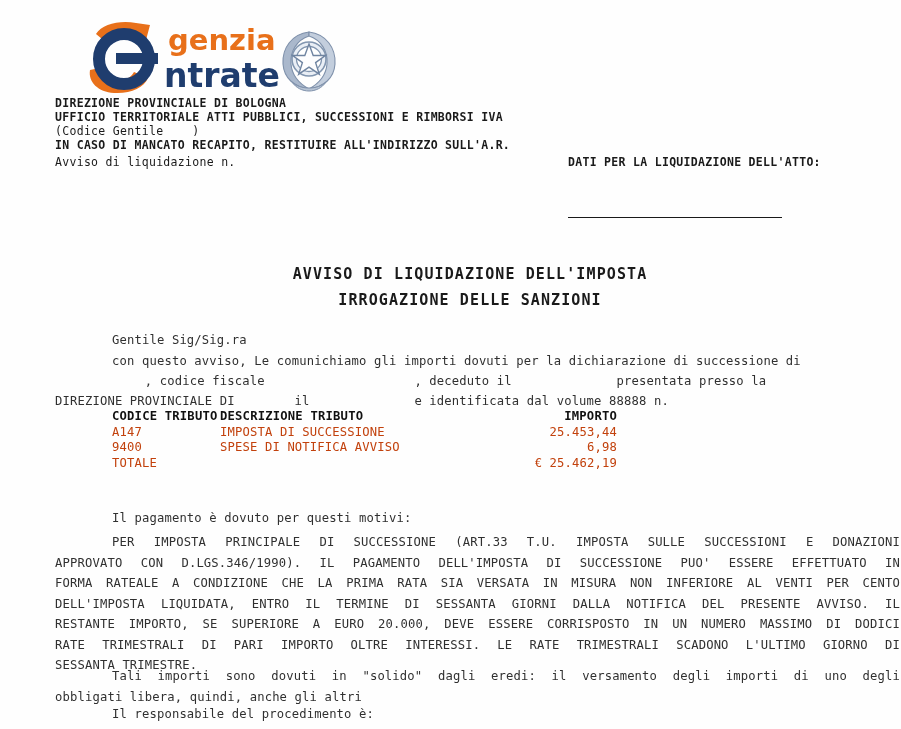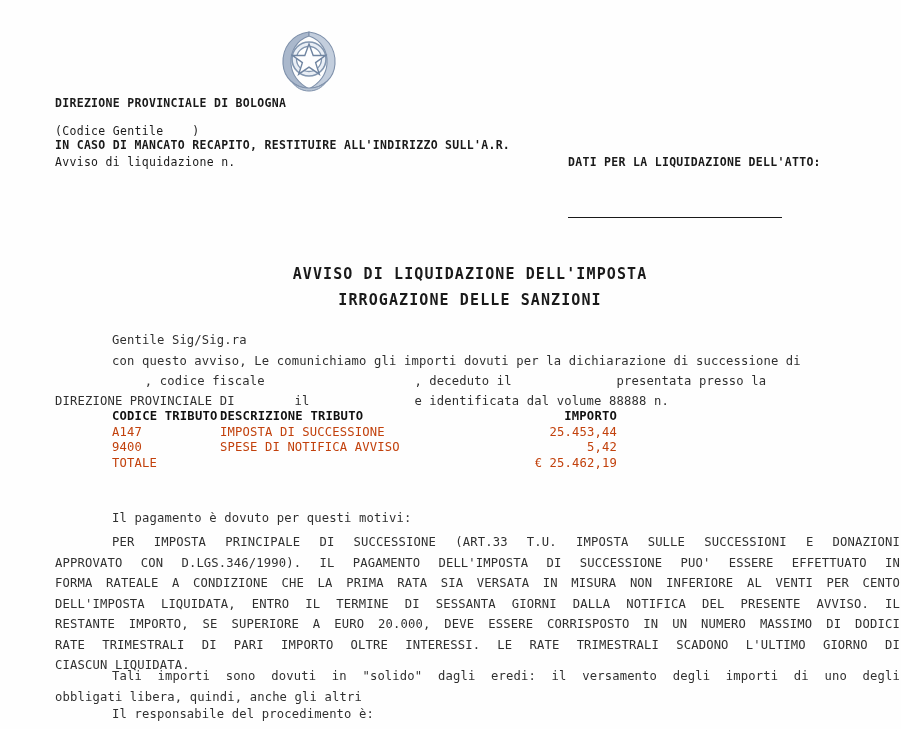--- a/index.html
+++ b/index.html
@@ -191,39 +191,54 @@
   .para-solido .jl.last { text-align-last: left; }
   .para-solido .jl.first { text-indent: 57px; }
 
   .ln-resp { top: 707px; }
 </style>
 </head>
 <body>
 
 <div class="page">
 
+  <div class="logo-block">
+    <svg class="logo-svg" width="260" height="78" viewBox="0 0 260 78">
+
+      <path d="M10 16 C16 6, 34 2, 50 5 L64 7 L60 22 L44 19 C34 17, 26 19, 22 26 Z" fill="#E8701A"></path>
+      <path d="M4 52 C2 64, 12 74, 28 75 C44 76, 58 70, 62 60 L48 54 C44 61, 36 64, 28 62 C20 60, 17 55, 19 49 Z" fill="#E8701A"></path>
+
+      <circle cx="38" cy="41" r="25" fill="none" stroke="#1F3D6E" stroke-width="12"></circle>
+      <rect x="30" y="35" width="42" height="11" fill="#1F3D6E"></rect>
+
+      <text x="82" y="32" font-family="DejaVu Sans, sans-serif" font-size="29" font-weight="bold" fill="#E8701A" letter-spacing="0">genzia</text>
+
+      <text x="78" y="69" font-family="DejaVu Sans, sans-serif" font-size="33" font-weight="bold" fill="#1F3D6E" letter-spacing="0">ntrate</text>
+    </svg>
+  </div>
 
   <div class="emblem">
     <svg width="66" height="70" viewBox="0 0 66 70">
 
       <path d="M33 8 C16 10, 6 24, 7 40 C8 54, 18 63, 33 65 C24 60, 16 52, 15 40 C14 27, 21 16, 33 12 Z" fill="#aab8cc" stroke="#7f91ab" stroke-width="1.1"></path>
 
       <path d="M33 8 C50 10, 60 24, 59 40 C58 54, 48 63, 33 65 C42 60, 50 52, 51 40 C52 27, 45 16, 33 12 Z" fill="#c3cedd" stroke="#7f91ab" stroke-width="1.1"></path>
 
       <circle cx="33" cy="35" r="17" fill="#e9eef5" stroke="#8296b0" stroke-width="1.6"></circle>
       <circle cx="33" cy="35" r="12.5" fill="#ffffff" stroke="#8296b0" stroke-width="1.3"></circle>
 
       <polygon points="33,20 37.2,31.5 49.4,31.5 39.6,38.6 43.3,50.2 33,43.2 22.7,50.2 26.4,38.6 16.6,31.5 28.8,31.5" fill="#ffffff" stroke="#5d7characters" stroke-width="0"></polygon>
       <polygon points="33,20 37.2,31.5 49.4,31.5 39.6,38.6 43.3,50.2 33,43.2 22.7,50.2 26.4,38.6 16.6,31.5 28.8,31.5" fill="#fdfdfe" stroke="#6f84a1" stroke-width="1.4"></polygon>
 
       <path d="M16 58 C24 66, 42 66, 50 58 C42 70, 24 70, 16 58 Z" fill="#b6c3d4" stroke="#7f91ab" stroke-width="1"></path>
     </svg>
   </div>
 
   <div class="hdr bold h1">DIREZIONE PROVINCIALE DI BOLOGNA</div>
+  <div class="hdr bold h2">UFFICIO TERRITORIALE ATTI PUBBLICI, SUCCESSIONI E RIMBORSI IVA</div>
   <div class="hdr h3">(Codice Gentile    )</div>
   <div class="hdr bold h4">IN CASO DI MANCATO RECAPITO, RESTITUIRE ALL'INDIRIZZO SULL'A.R.</div>
   <div class="hdr h5">Avviso di liquidazione n.</div>
 
   <div class="notif-title">DATI PER LA LIQUIDAZIONE DELL'ATTO:</div>
   <div class="notif-rule"></div>
 
   <div class="doc-title title-1">AVVISO DI LIQUIDAZIONE DELL'IMPOSTA</div>
   <div class="doc-title title-2">IRROGAZIONE DELLE SANZIONI</div>
 
@@ -243,41 +258,41 @@
       </thead>
       <tbody>
         <tr>
           <td class="col-code">A147</td>
           <td class="col-desc">IMPOSTA DI SUCCESSIONE</td>
           <td class="col-amt">25.453,44</td>
         </tr>
         <tr>
           <td class="col-code">9400</td>
           <td class="col-desc">SPESE DI NOTIFICA AVVISO</td>
-          <td class="col-amt">5,42</td>
+          <td class="col-amt">6,98</td>
         </tr>
         <tr>
           <td class="col-code">TOTALE</td>
           <td class="col-desc"></td>
           <td class="col-amt">€ 25.462,19</td>
         </tr>
       </tbody>
     </table>
   </div>
 
   <div class="body-line ln-motivi b-indent">Il pagamento è dovuto per questi motivi:</div>
 
   <div class="para-justify">
     <span class="jl first">PER IMPOSTA PRINCIPALE DI SUCCESSIONE (ART.33 T.U. IMPOSTA SULLE SUCCESSIONI E DONAZIONI</span>
     <span class="jl">APPROVATO CON D.LGS.346/1990). IL PAGAMENTO DELL'IMPOSTA DI SUCCESSIONE PUO' ESSERE EFFETTUATO IN</span>
     <span class="jl">FORMA RATEALE A CONDIZIONE CHE LA PRIMA RATA SIA VERSATA IN MISURA NON INFERIORE AL VENTI PER CENTO</span>
     <span class="jl">DELL'IMPOSTA LIQUIDATA, ENTRO IL TERMINE DI SESSANTA GIORNI DALLA NOTIFICA DEL PRESENTE AVVISO. IL</span>
     <span class="jl">RESTANTE IMPORTO, SE SUPERIORE A EURO 20.000, DEVE ESSERE CORRISPOSTO IN UN NUMERO MASSIMO DI DODICI</span>
     <span class="jl">RATE TRIMESTRALI DI PARI IMPORTO OLTRE INTERESSI. LE RATE TRIMESTRALI SCADONO L'ULTIMO GIORNO DI</span>
-    <span class="jl last">CIASCUN LIQUIDATA.</span>
+    <span class="jl last">SESSANTA TRIMESTRE.</span>
   </div>
 
   <div class="para-solido">
     <span class="jl first">Tali importi sono dovuti in "solido" dagli eredi: il versamento degli importi di uno degli</span>
     <span class="jl last">obbligati libera, quindi, anche gli altri</span>
   </div>
 
   <div class="body-line ln-resp b-indent">Il responsabile del procedimento è:</div>
 
 </div>

